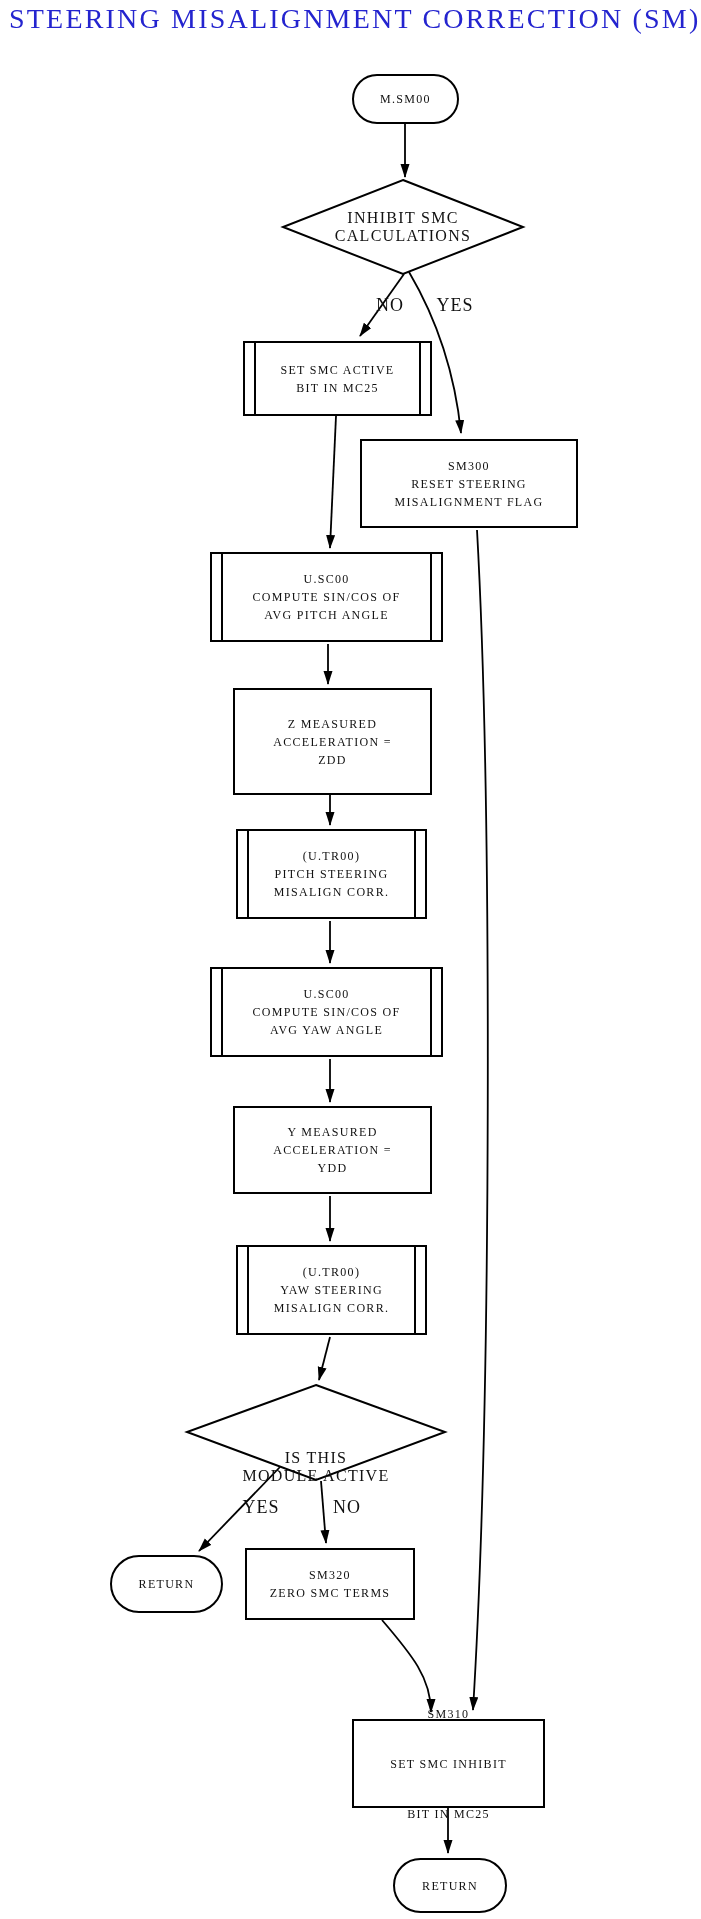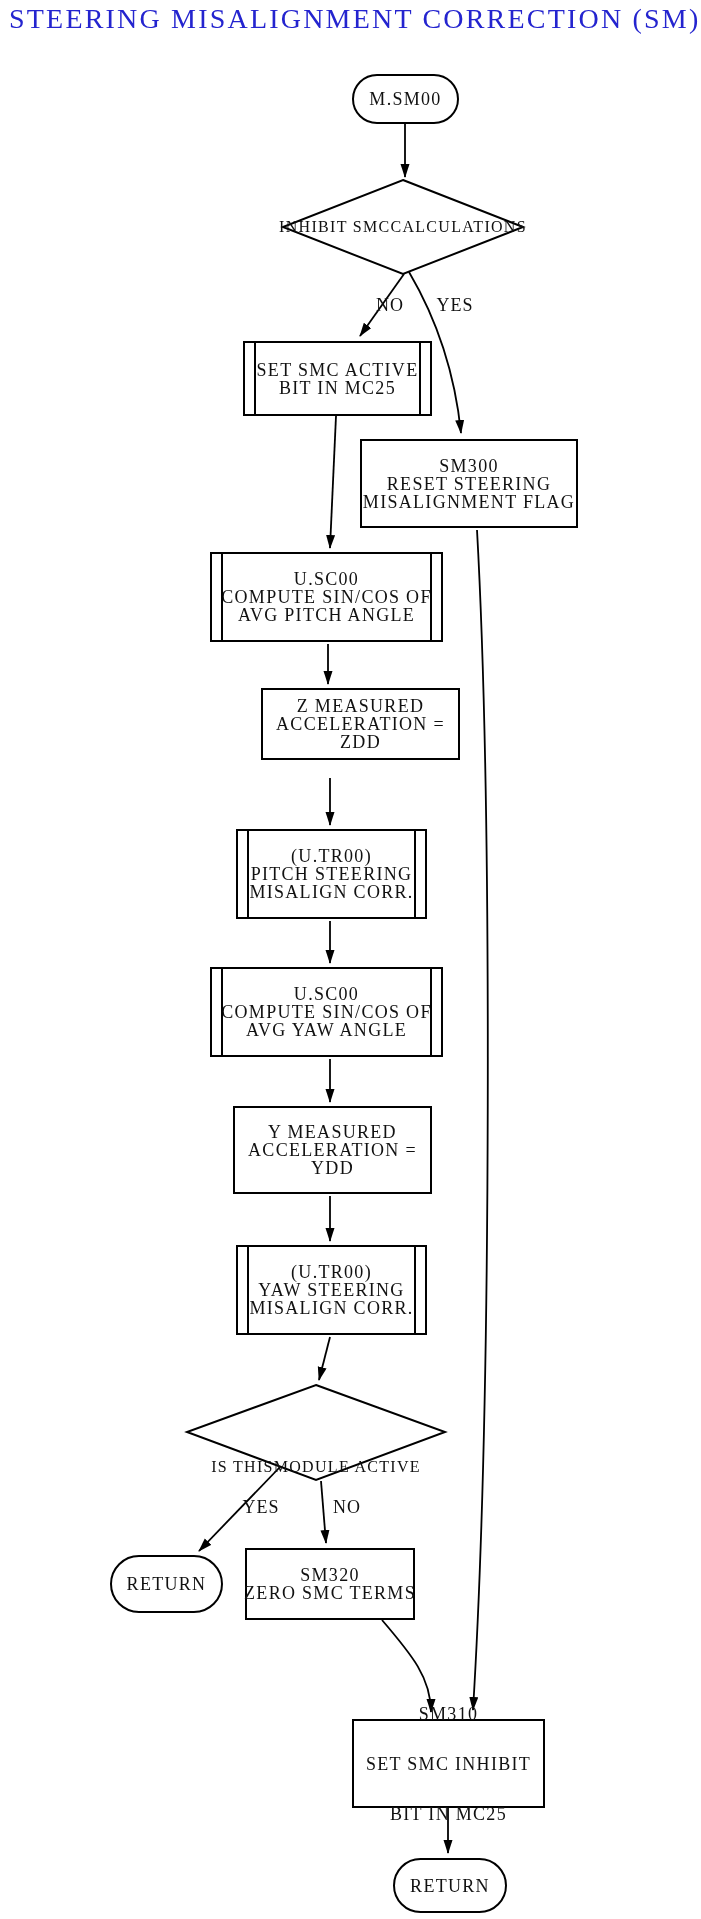--- a/index.html
+++ b/index.html
@@ -11,45 +11,45 @@
   .page-title {
     position:absolute; left:9px; top:3px; width:692px;
     font-size:28px; letter-spacing:2.2px; white-space:nowrap;
     color:var(--title-color,#2424cf);
   }
   svg.flow { position:absolute; left:0; top:0; z-index:1; }
   .node {
     position:absolute; z-index:2; box-sizing:border-box;
     display:flex; flex-direction:column; align-items:center; justify-content:center;
     text-align:center; border:2px solid #000; background:#fff;
-    font-size:18px; line-height:18px; letter-spacing:1.3px;
+    font-size:12px; line-height:18px; letter-spacing:1.3px;
   }
   .node span { white-space:nowrap; }
   .terminal { border-radius:27px; }
   .subbox::before, .subbox::after {
     content:""; position:absolute; top:0; bottom:0; width:2px; background:#000;
   }
   .subbox::before { left:9px; }
   .subbox::after  { right:9px; }
   .diamond-text {
-    position:absolute; z-index:2; display:flex; flex-direction:row;
+    position:absolute; z-index:2; display:flex; flex-direction:column;
     align-items:center; justify-content:center; text-align:center;
     font-size:16px; line-height:18px; letter-spacing:1.3px; background:transparent;
   }
   .diamond-text span { white-space:nowrap; }
   .edge-label {
     position:absolute; z-index:2; font-size:18px; letter-spacing:1px;
     transform:translate(-50%,-50%); white-space:nowrap;
   }
   
   #n-start   { left:352px; top:74px;  width:107px; height:50px; }
   #n-b1      { left:243px; top:341px; width:189px; height:75px; }
   #n-sm300   { left:360px; top:439px; width:218px; height:89px; }
   #n-b3      { left:210px; top:552px; width:233px; height:90px; }
-  #n-b4      { left:233px; top:688px; width:199px; height:72px;margin-left:28px; }
+  #n-b4      { left:233px; top:688px; width:199px; height:107px; }
   #n-b5      { left:236px; top:829px; width:191px; height:90px; }
   #n-b6      { left:210px; top:967px; width:233px; height:90px; }
   #n-b7      { left:233px; top:1106px; width:199px; height:88px; }
   #n-b8      { left:236px; top:1245px; width:191px; height:90px; }
   #n-return1 { left:110px; top:1555px; width:113px; height:58px; border-radius:29px; }
   #n-sm320   { left:245px; top:1548px; width:170px; height:72px; }
   #n-sm310   { left:352px; top:1719px; width:193px; height:89px;gap:32px; }
   #n-return2 { left:393px; top:1858px; width:114px; height:55px; border-radius:28px; }
   #t-d1 { left:283px; top:200px;  width:240px; height:54px; }
   #t-d2 { left:187px; top:1440px; width:258px; height:54px; }

